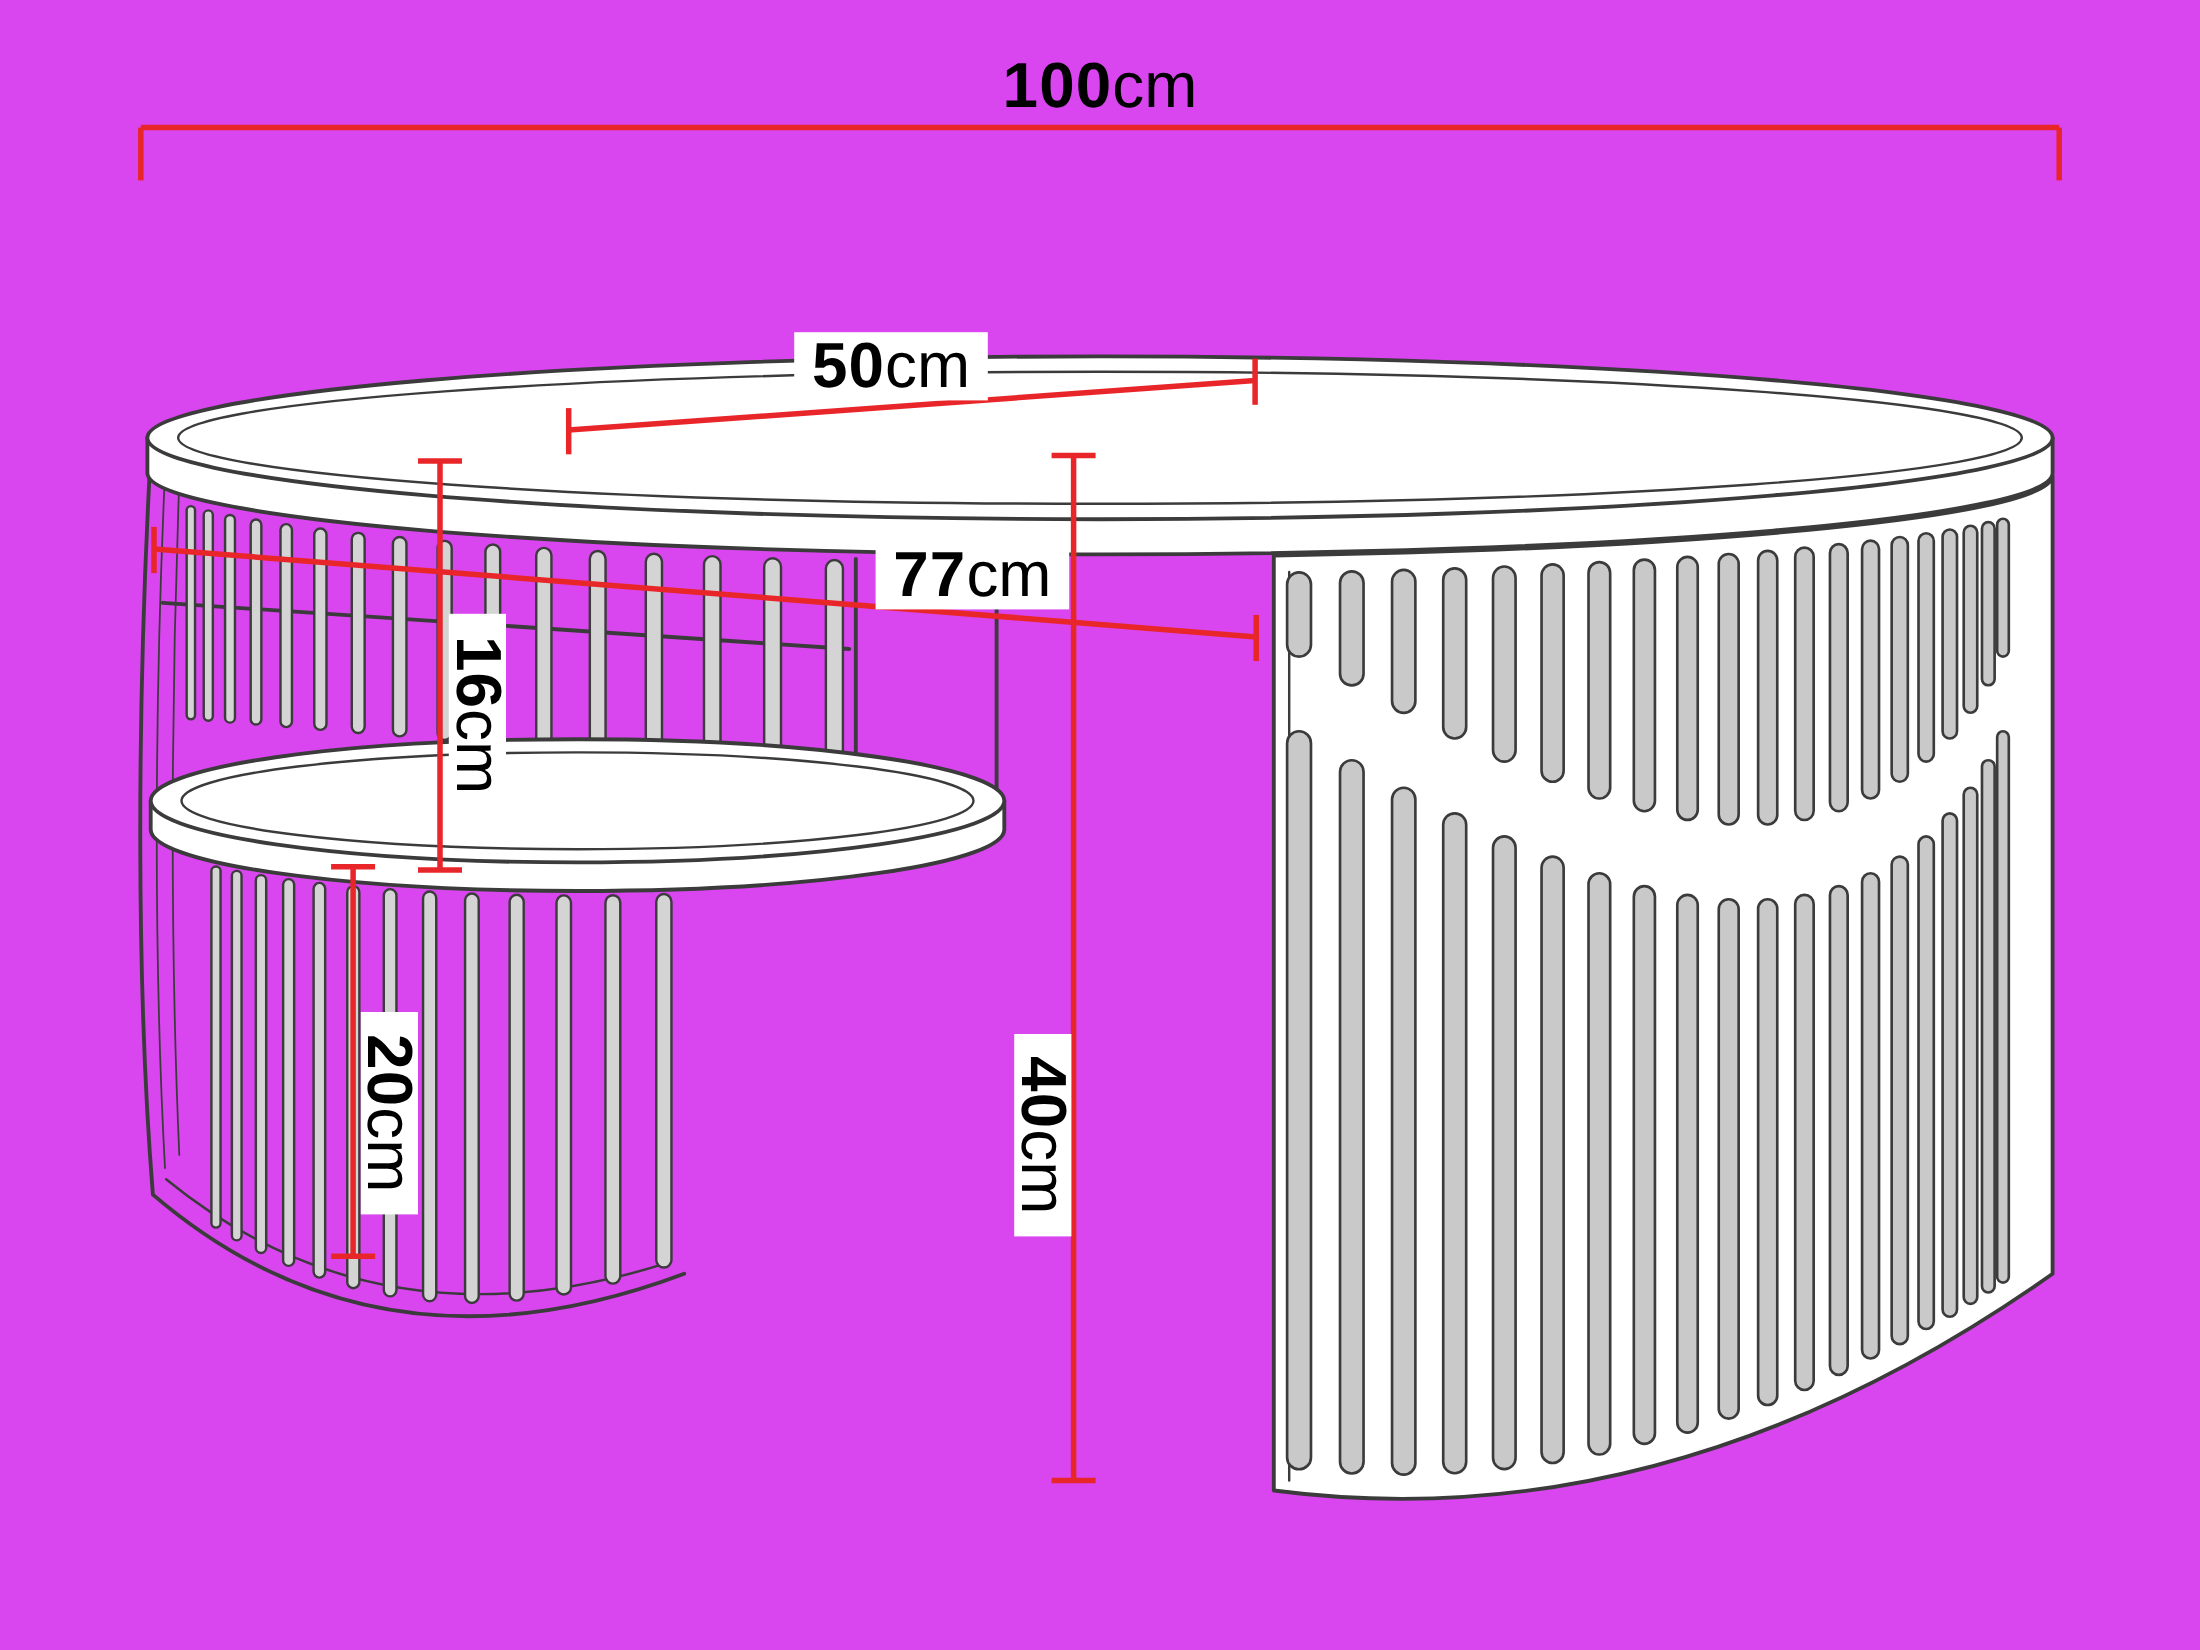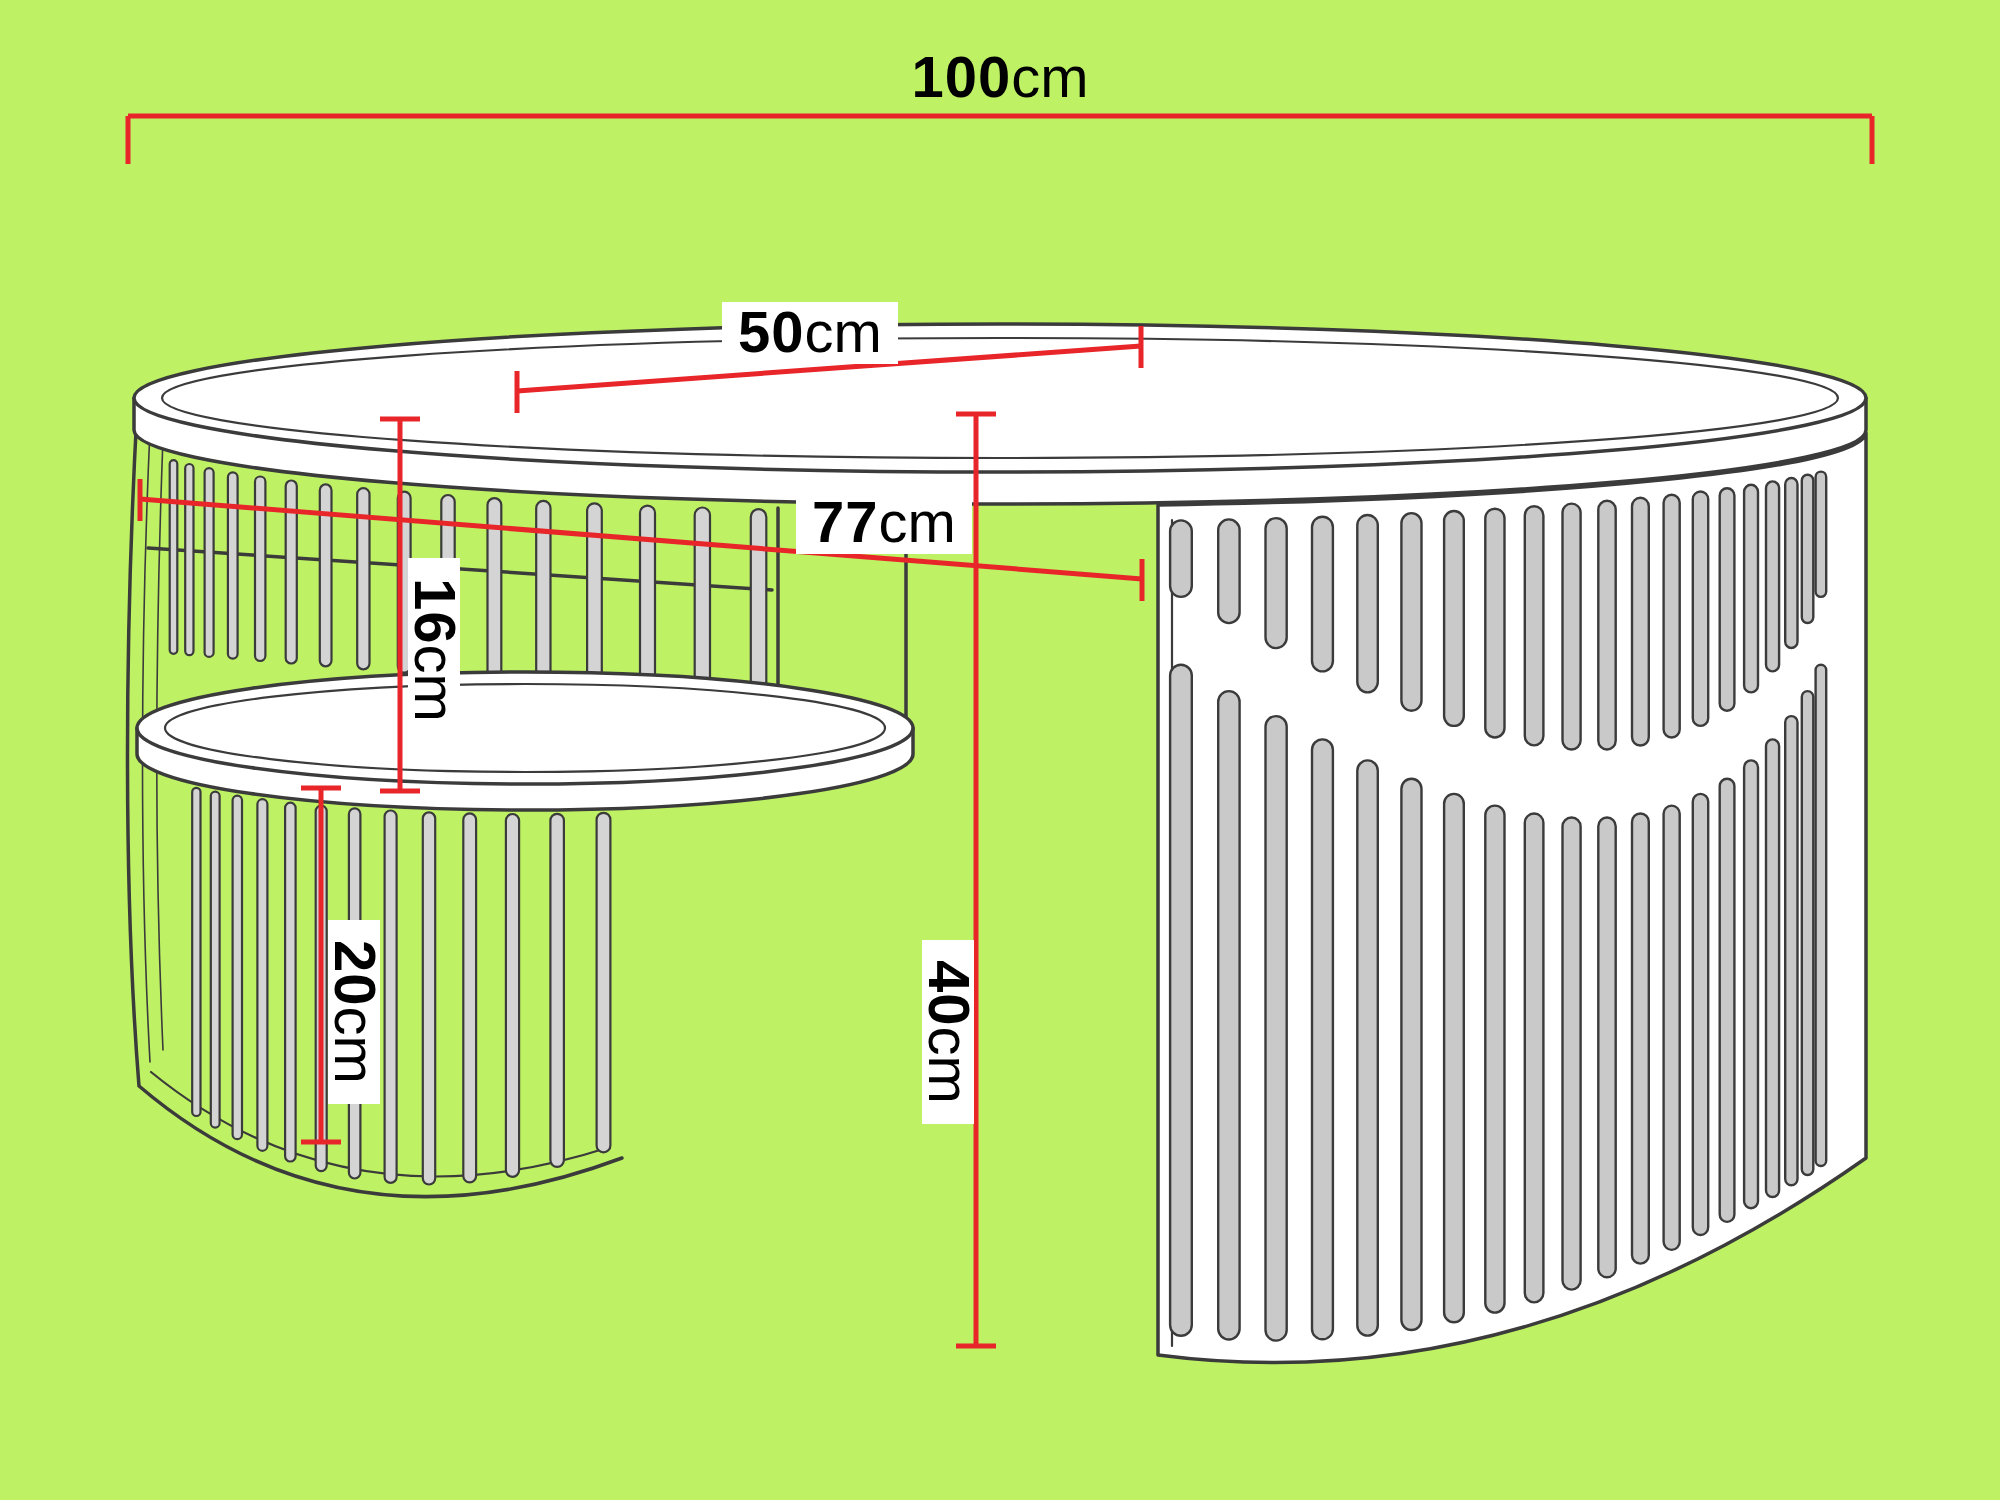--- a/index.html
+++ b/index.html
@@ -4,21 +4,21 @@
 <style>
   :root{
     --ink:#3b3b3b;
     --accent:#e8262a;
     --slat:#c9c9c9;
   }
   html,body{margin:0;padding:0;background:#fff;}
   .canvas{
     position:relative;
     width:2000px;height:1500px;
-    background:#bef264;
+    background:#d946ef;
     overflow:hidden;
     font-family:"Liberation Sans",sans-serif;
   }
   svg{display:block;}
   .ink{stroke:var(--ink);fill:none;stroke-width:3.5;stroke-linecap:round;stroke-linejoin:round;}
   .ink-thin{stroke:var(--ink);fill:none;stroke-width:2.2;stroke-linecap:round;}
   .ink-hair{stroke:var(--ink);fill:none;stroke-width:1.6;stroke-linecap:round;}
   .fill-white{fill:#ffffff;stroke:var(--ink);stroke-width:3.5;stroke-linejoin:round;}
   #drum-slats rect{fill:var(--slat);stroke:var(--ink);stroke-width:2.4;}
   #upper-slats rect,#lower-slats rect{fill:#d4d4d4;stroke:var(--ink);stroke-width:2.2;}

